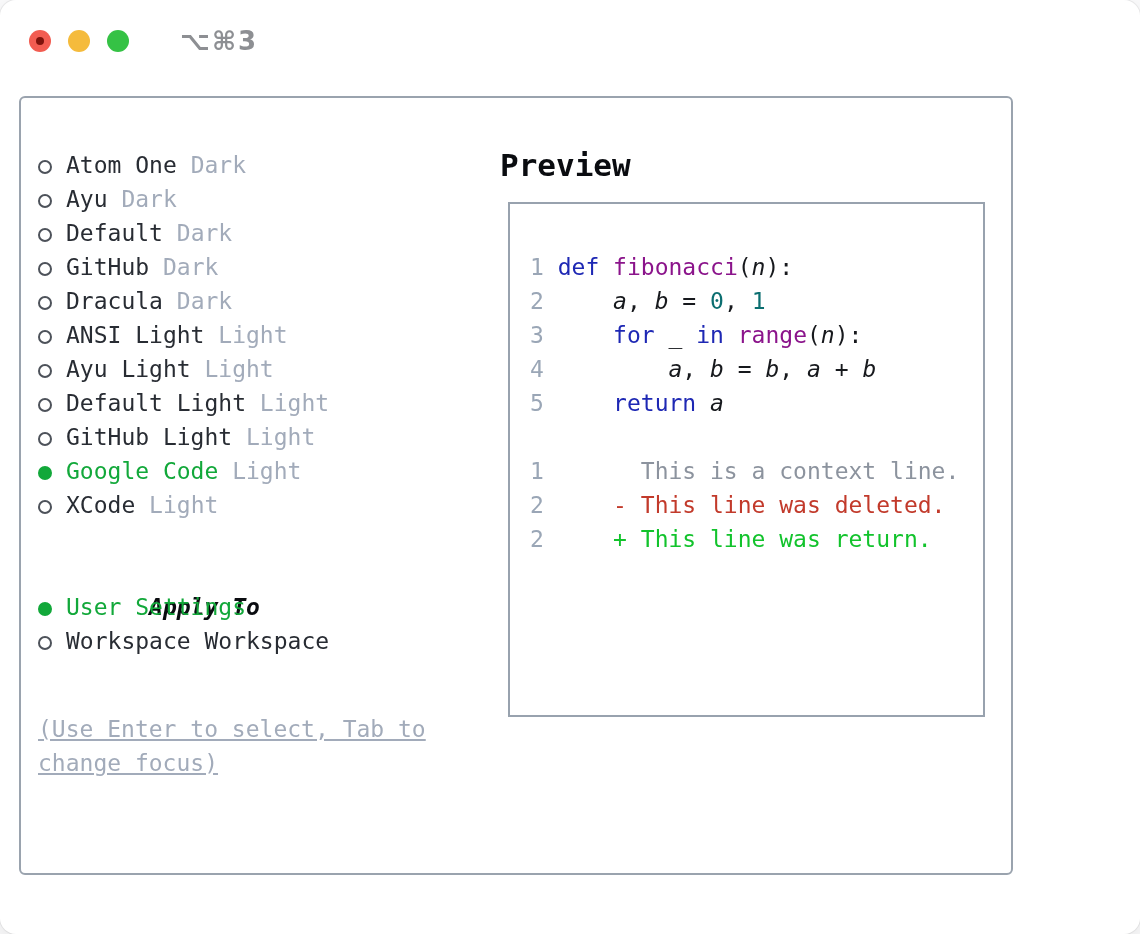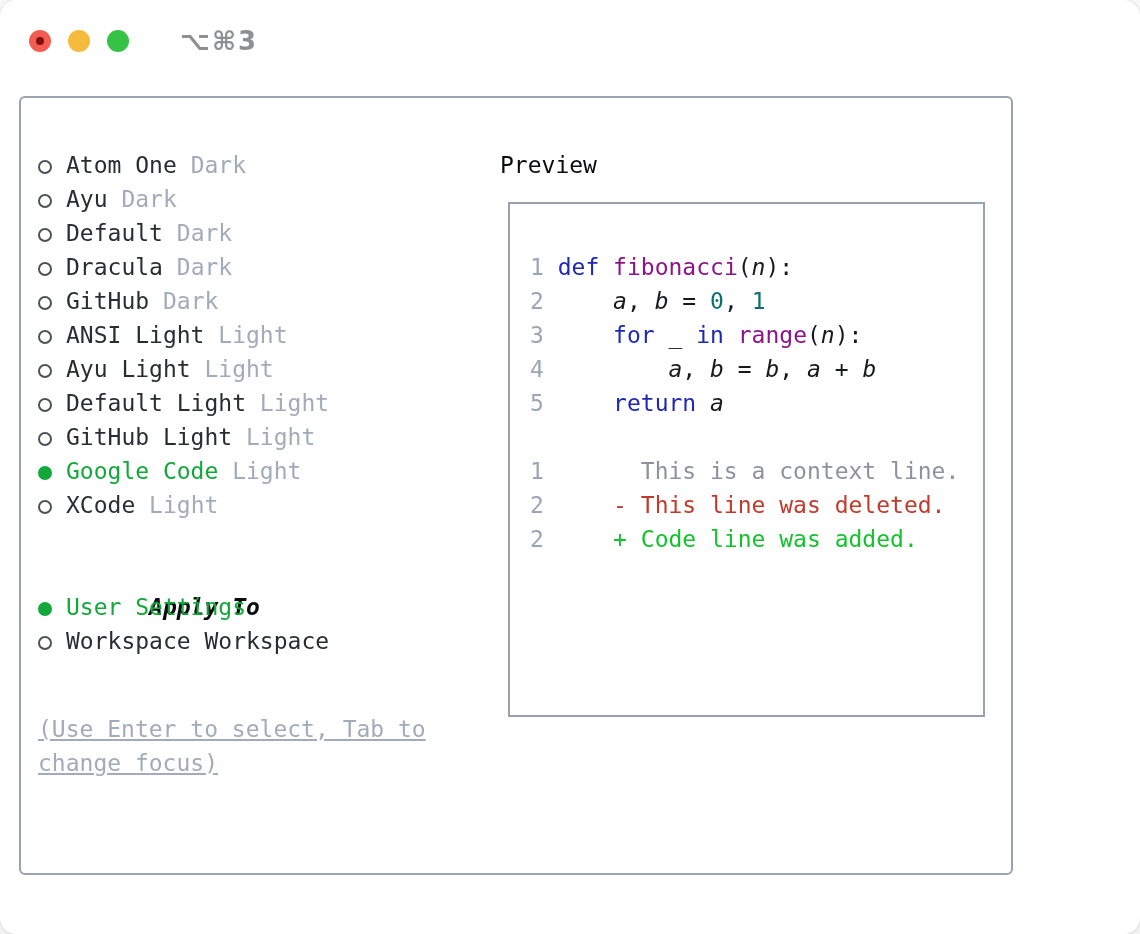--- a/index.html
+++ b/index.html
@@ -33,21 +33,21 @@
   .pointer { font-weight:bold; color:#0a0c10; }
   .hdr { font-weight:bold; color:#0a0c10; }
   .dot { display:inline-block; width:14px; height:14px; border:2px solid #4d525a; border-radius:50%; transform:translateY(1px); }
   .dot.filled { border-color:var(--accent); background:var(--accent); }
   .name { color:var(--text-dark); }
   .name.sel { color:var(--accent); }
   .variant { color:var(--muted); }
   .apply-hdr { margin-top:34px;font-style:italic; }
   .hint { margin-top:54px; color:var(--muted);text-decoration:underline; }
   
-  .preview-hdr { position:absolute; left:500px; top:148px; height:34px; line-height:34px; font-size:23px; font-weight:normal; color:#0a0c10; }
+  .preview-hdr { position:absolute; left:500px; top:148px; height:34px; line-height:34px; font-size:31px; font-weight:bold; color:#0a0c10; }
   .preview-box {
     position:absolute; left:508px; top:202px; width:477px; height:515px;
     border:2px solid #98a2ae; background:#fff; padding:46px 0 0 20px; overflow:hidden;
   }
   .code-line { height:34px; line-height:34px; font-size:23px; white-space:pre; }
   .ln  { color:#9aa6b6; }
   .t-k { color:var(--kw); }
   .t-f { color:var(--fn); }
   .t-n { color:var(--num); }
   .t-p { color:#17191d; }
@@ -70,22 +70,22 @@
     <span class="win-title">⌥⌘3</span>
   </div>
 
   <div class="panel"></div>
 
   <div class="left-col">
     <div id="theme-list">
         <div class="row"><span class="slot"><span class="dot"></span></span><span class="name">Atom One</span><span class="variant"> Dark</span></div>
         <div class="row"><span class="slot"><span class="dot"></span></span><span class="name">Ayu</span><span class="variant"> Dark</span></div>
         <div class="row"><span class="slot"><span class="dot"></span></span><span class="name">Default</span><span class="variant"> Dark</span></div>
+        <div class="row"><span class="slot"><span class="dot"></span></span><span class="name">GitHub</span><span class="variant"> Dark</span></div>
         <div class="row"><span class="slot"><span class="dot"></span></span><span class="name">Dracula</span><span class="variant"> Dark</span></div>
-        <div class="row"><span class="slot"><span class="dot"></span></span><span class="name">GitHub</span><span class="variant"> Dark</span></div>
         <div class="row"><span class="slot"><span class="dot"></span></span><span class="name">ANSI Light</span><span class="variant"> Light</span></div>
         <div class="row"><span class="slot"><span class="dot"></span></span><span class="name">Ayu Light</span><span class="variant"> Light</span></div>
         <div class="row"><span class="slot"><span class="dot"></span></span><span class="name">Default Light</span><span class="variant"> Light</span></div>
         <div class="row"><span class="slot"><span class="dot"></span></span><span class="name">GitHub Light</span><span class="variant"> Light</span></div>
         <div class="row"><span class="slot"><span class="dot filled"></span></span><span class="name sel">Google Code</span><span class="variant"> Light</span></div>
         <div class="row"><span class="slot"><span class="dot"></span></span><span class="name">XCode</span><span class="variant"> Light</span></div>
       </div>
     <div class="row apply-hdr">
       <span class="slot"></span><span class="hdr">Apply To</span>
     </div>
@@ -102,16 +102,16 @@
   <div class="preview-hdr">Preview</div>
   <div class="preview-box" id="preview-box">
       <div class="code-line"><span class="ln">1 </span><span class="t-k">def</span><span class="t-p"> </span><span class="t-f">fibonacci</span><span class="t-p">(</span><span class="t-v">n</span><span class="t-p">):</span></div>
       <div class="code-line"><span class="ln">2 </span><span class="t-p">    </span><span class="t-v">a</span><span class="t-p">, </span><span class="t-v">b</span><span class="t-p"> = </span><span class="t-n">0</span><span class="t-p">, </span><span class="t-n">1</span></div>
       <div class="code-line"><span class="ln">3 </span><span class="t-p">    </span><span class="t-k">for</span><span class="t-p"> _ </span><span class="t-k">in</span><span class="t-p"> </span><span class="t-f">range</span><span class="t-p">(</span><span class="t-v">n</span><span class="t-p">):</span></div>
       <div class="code-line"><span class="ln">4 </span><span class="t-p">        </span><span class="t-v">a</span><span class="t-p">, </span><span class="t-v">b</span><span class="t-p"> = </span><span class="t-v">b</span><span class="t-p">, </span><span class="t-v">a</span><span class="t-p"> + </span><span class="t-v">b</span></div>
       <div class="code-line"><span class="ln">5 </span><span class="t-p">    </span><span class="t-k">return</span><span class="t-p"> </span><span class="t-v">a</span></div>
       <div class="code-line"><span class="ln"></span></div>
       <div class="code-line"><span class="ln">1 </span><span class="t-c">      This is a context line.</span></div>
       <div class="code-line"><span class="ln">2 </span><span class="t-d">    - This line was deleted.</span></div>
-      <div class="code-line"><span class="ln">2 </span><span class="t-a">    + Code line was added.</span></div>
+      <div class="code-line"><span class="ln">2 </span><span class="t-a">    + This line was return.</span></div>
     </div>
 
 </div>
 
 </body></html>

